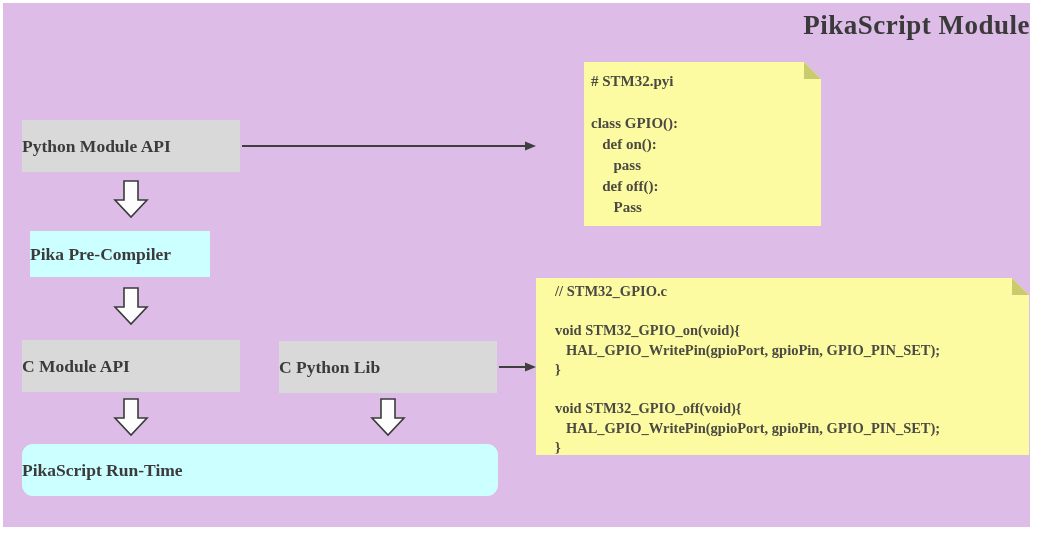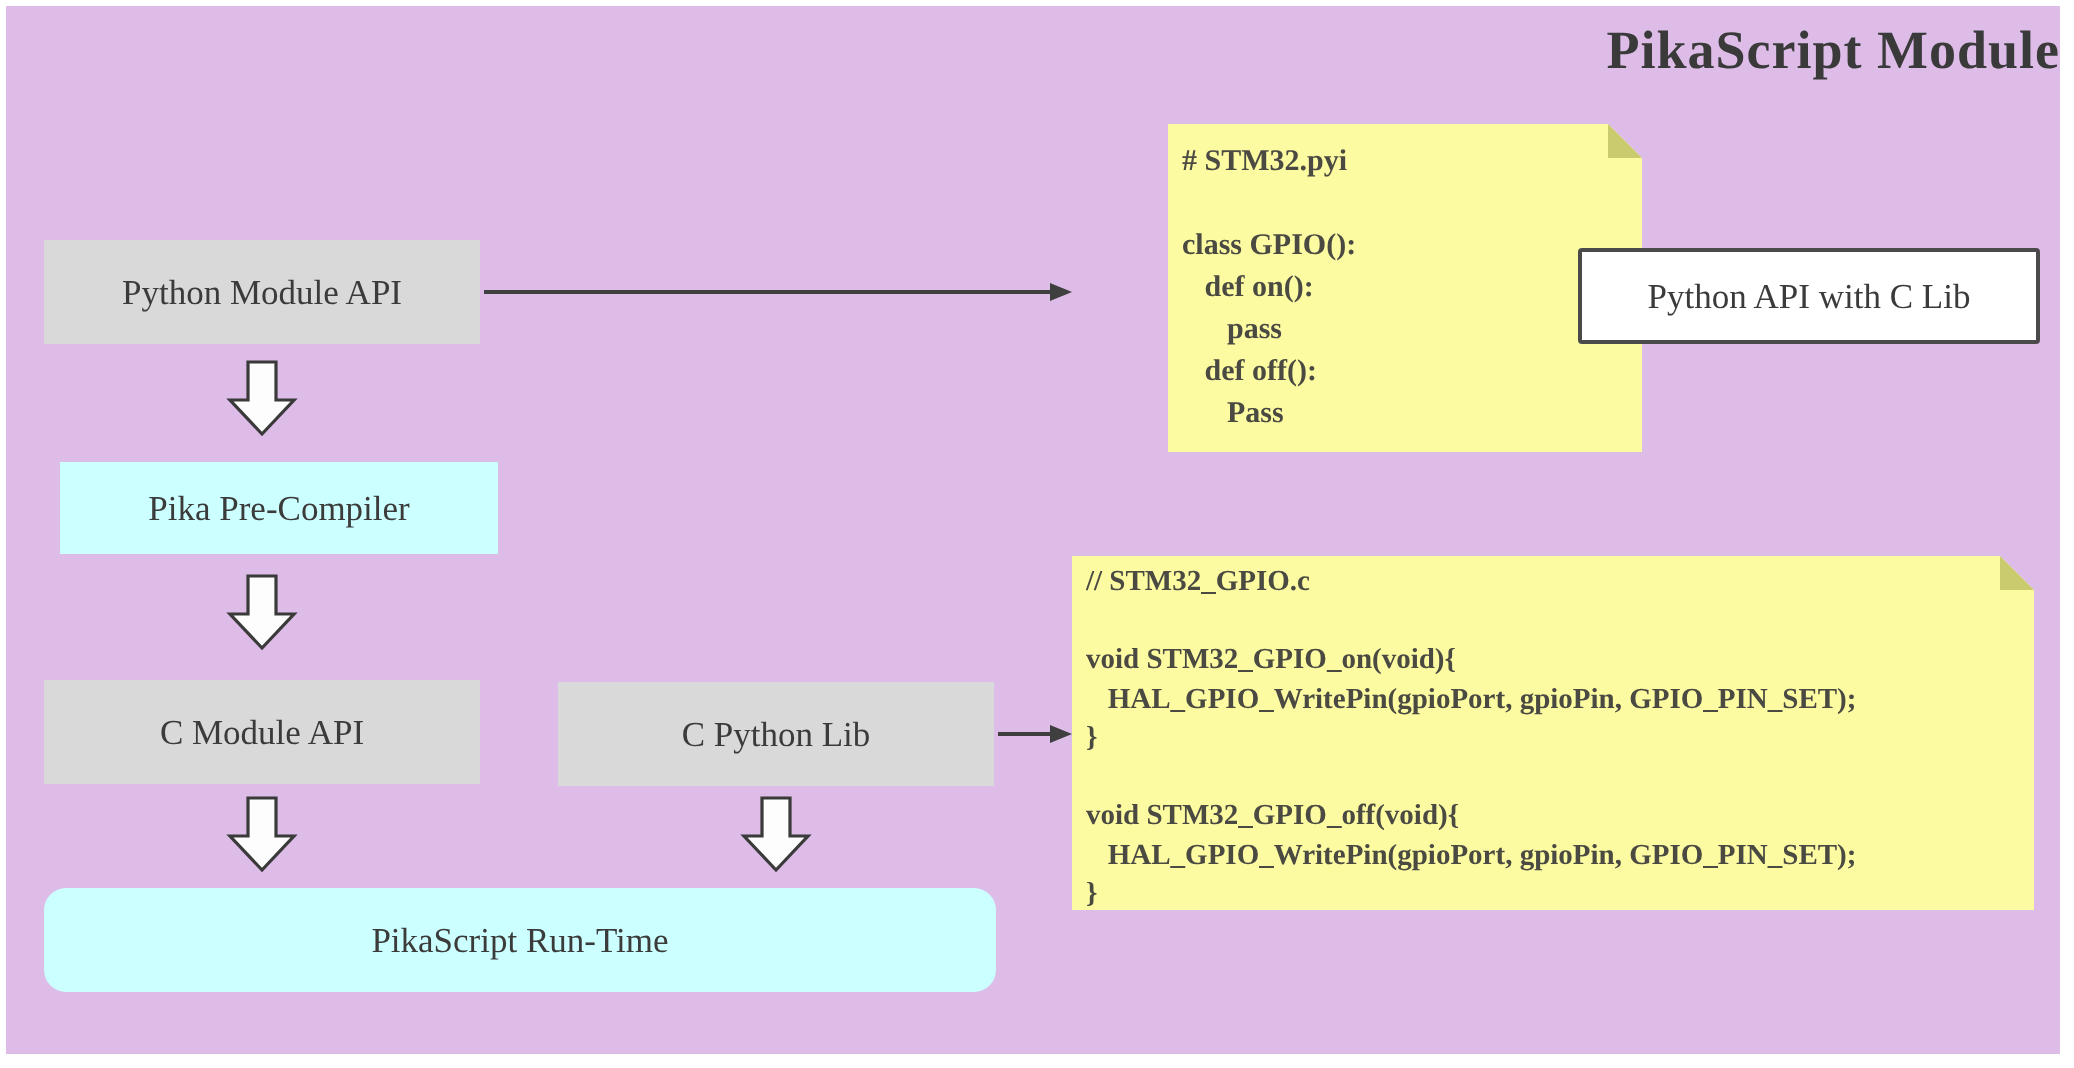--- a/index.html
+++ b/index.html
@@ -29,47 +29,47 @@
     text-align: right;
     font-size: 27px;
     font-weight: bold;
     color: #3a3a3a;
     letter-spacing: 0.5px;
   }
   .node {
     position: absolute;
     display: flex;
     align-items: center;
-    justify-content: center;
+    justify-content: flex-start;
     font-size: 17.5px;
-    font-weight: normal;
+    font-weight: bold;
     color: #3b3b3b;
     text-align: center;
   }
   .gray  { background: #d9d9d9; }
   .cyan  { background: #ccffff; }
   .white-box {
     background: #ffffff;
     border: 2px solid #4a4a4a;
     border-radius: 2px;
   }
   .box-python-api   { left: 22px;  top: 120px; width: 218px; height: 52px; }
-  .box-precompiler  { left: 30px;  top: 231px; width: 219px; height: 46px; }
+  .box-precompiler  { left: 30px;  top: 231px; width: 180px; height: 46px; }
   .box-c-api        { left: 22px;  top: 340px; width: 218px; height: 52px; }
   .box-c-lib        { left: 279px; top: 341px; width: 218px; height: 52px; }
   .box-runtime      { left: 22px;  top: 444px; width: 476px; height: 52px; border-radius: 11px; }
   .box-python-c-lib { left: 789px; top: 124px; width: 227px; height: 44px; }
 
   .note {
     position: absolute;
     background: #fdfba2;
     color: #4a4a42;
   }
   .note-pyi { left: 536px; top: 62px;  width: 237px; height: 164px; margin-left: 48px; }
-  .note-c   { left: 536px; top: 278px; width: 481px; height: 177px; }
+  .note-c   { left: 536px; top: 278px; width: 481px; height: 177px; padding-left: 12px; }
   .note code.src {
     display: block;
     font-family: "Liberation Serif", "DejaVu Serif", serif;
     font-weight: bold;
     white-space: pre;
     color: #4a4a42;
   }
   .note-pyi code.src { padding: 9px 8px 6px 7px;  font-size: 15px;   line-height: 21px; }
   .note-c   code.src { padding: 4px 8px 3px 7px;  font-size: 14.5px; line-height: 19.5px; }
 
@@ -176,17 +176,14 @@
    HAL_GPIO_WritePin(gpioPort, gpioPin, GPIO_PIN_SET);
 }
 
 void STM32_GPIO_off(void){
    HAL_GPIO_WritePin(gpioPort, gpioPin, GPIO_PIN_SET);
 }</code>
     <div class="fold-cut"></div>
     <div class="fold-flap"></div>
   </div>
 
-  <div class="node white-box box-python-c-lib">
-    <span>Python API with C Lib</span>
-  </div>
 
 </div>
 
 </body></html>

